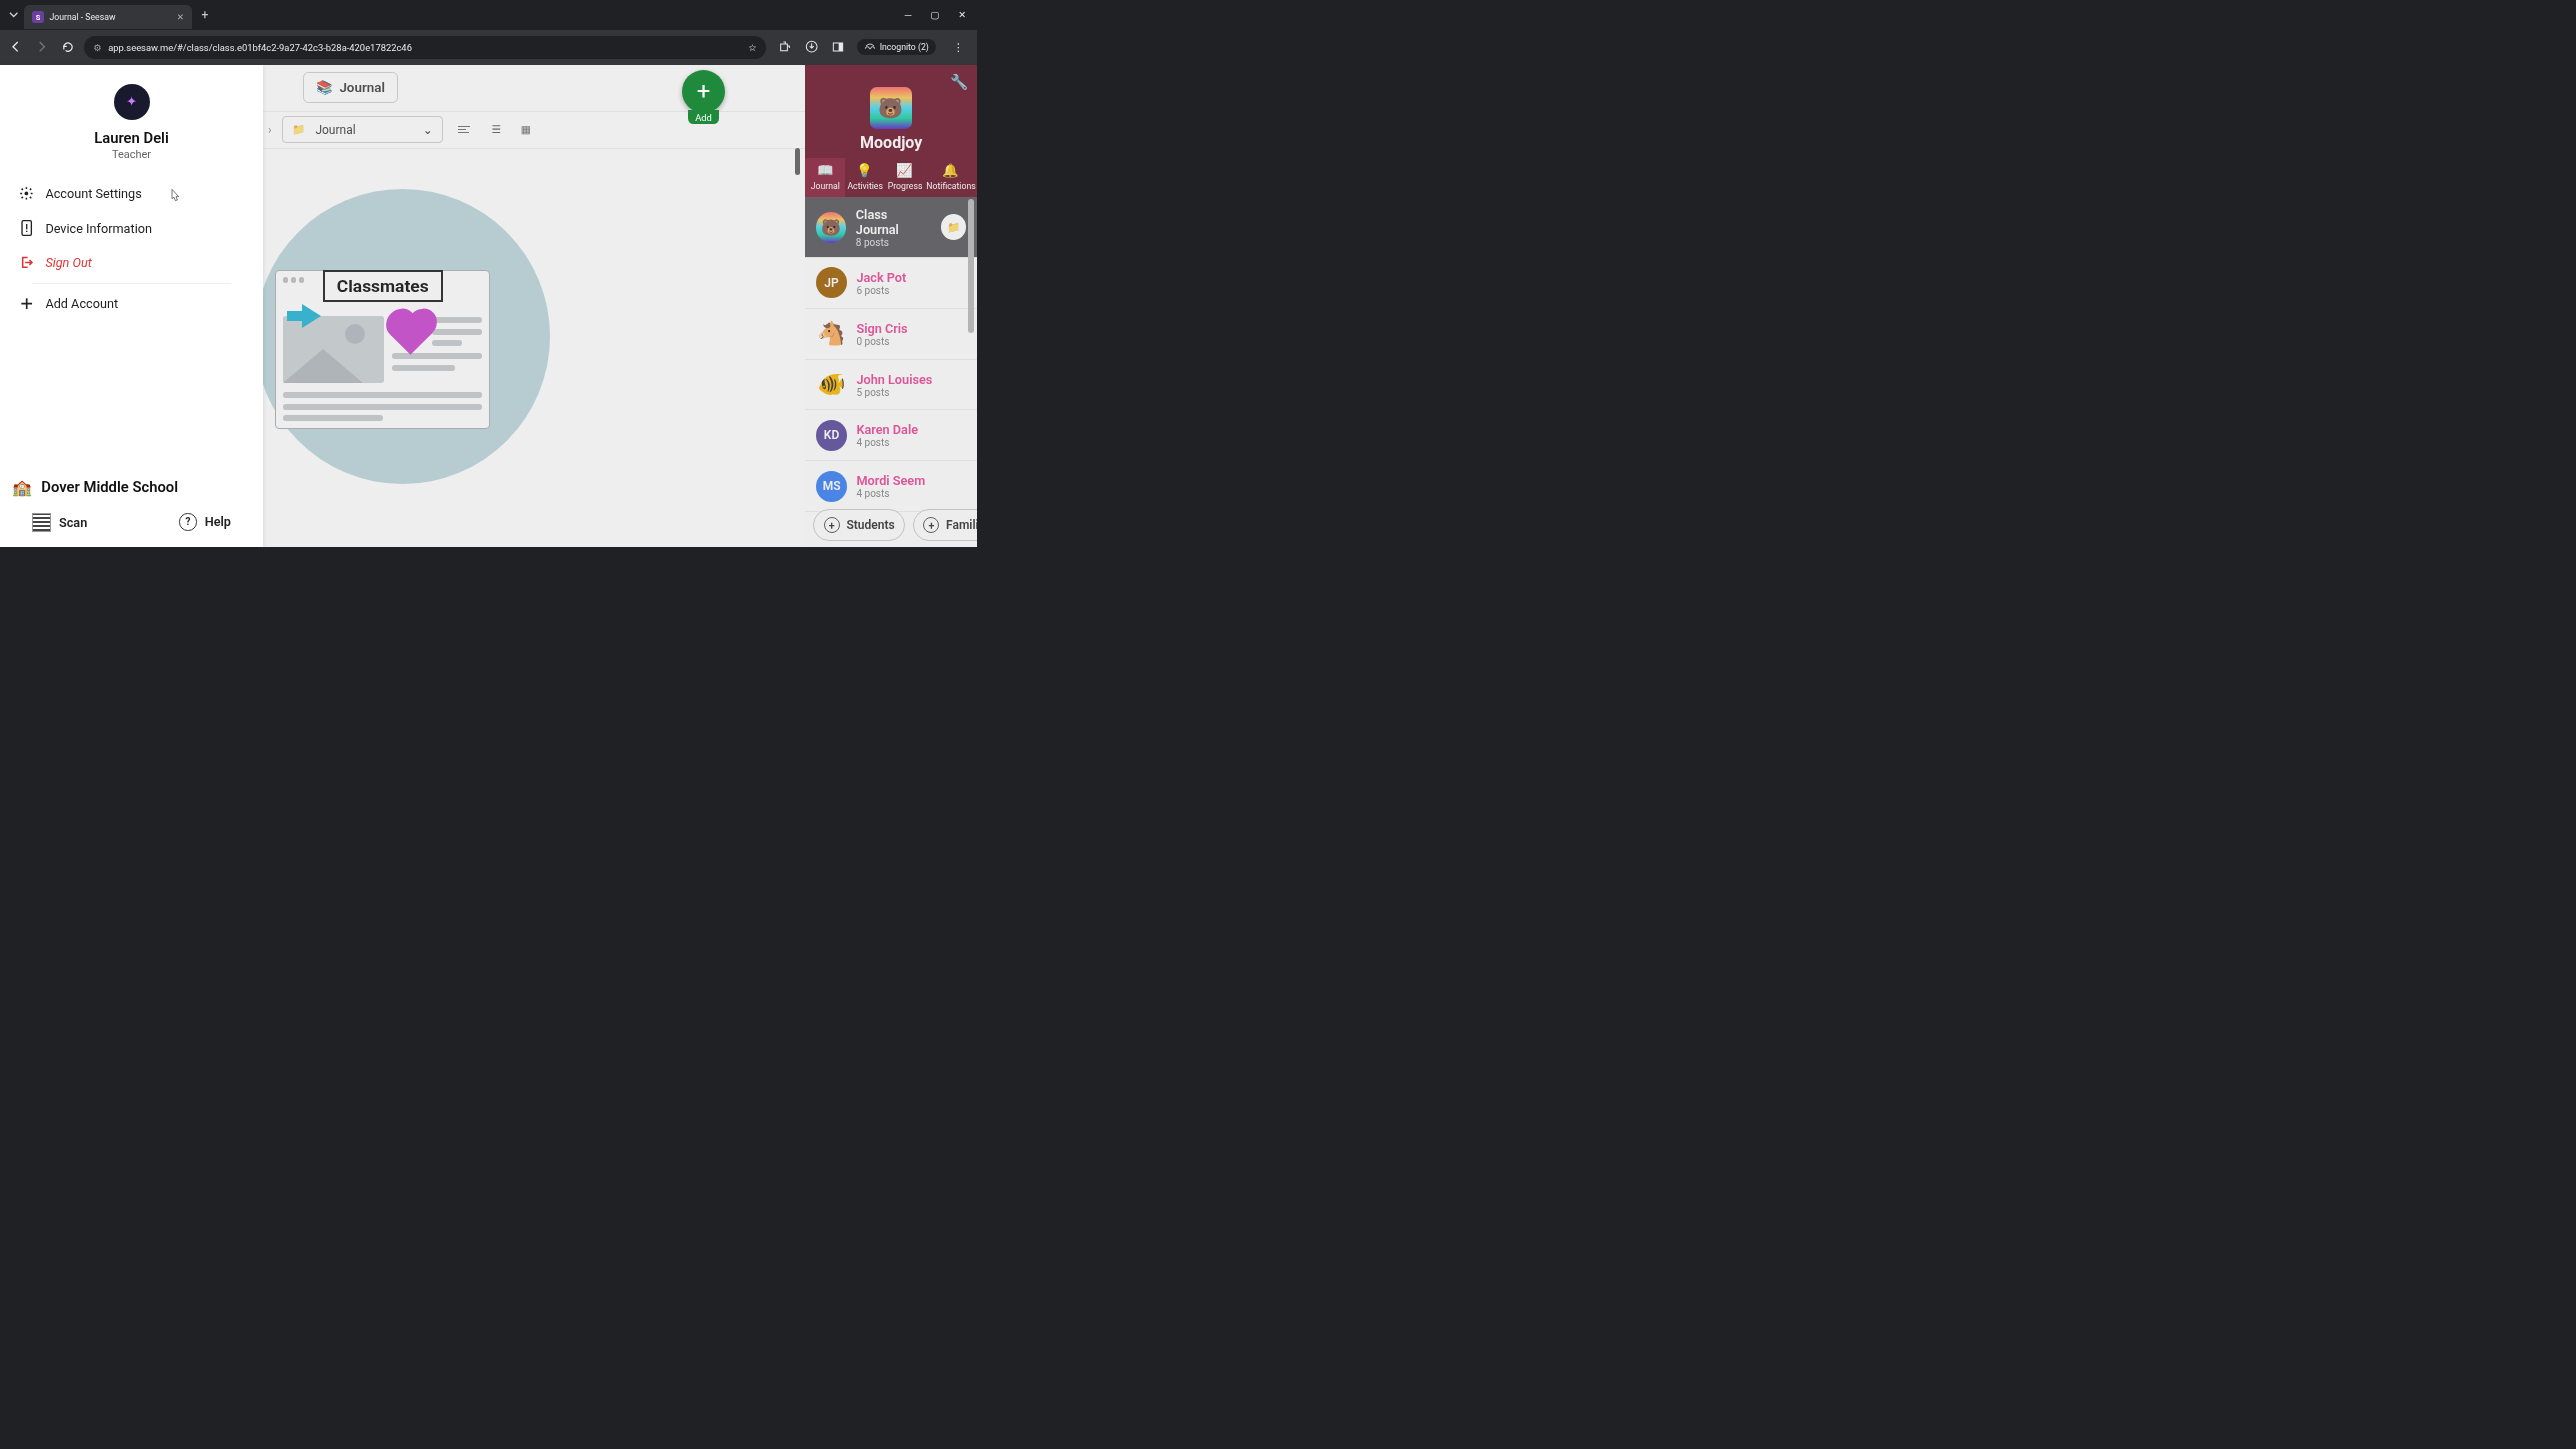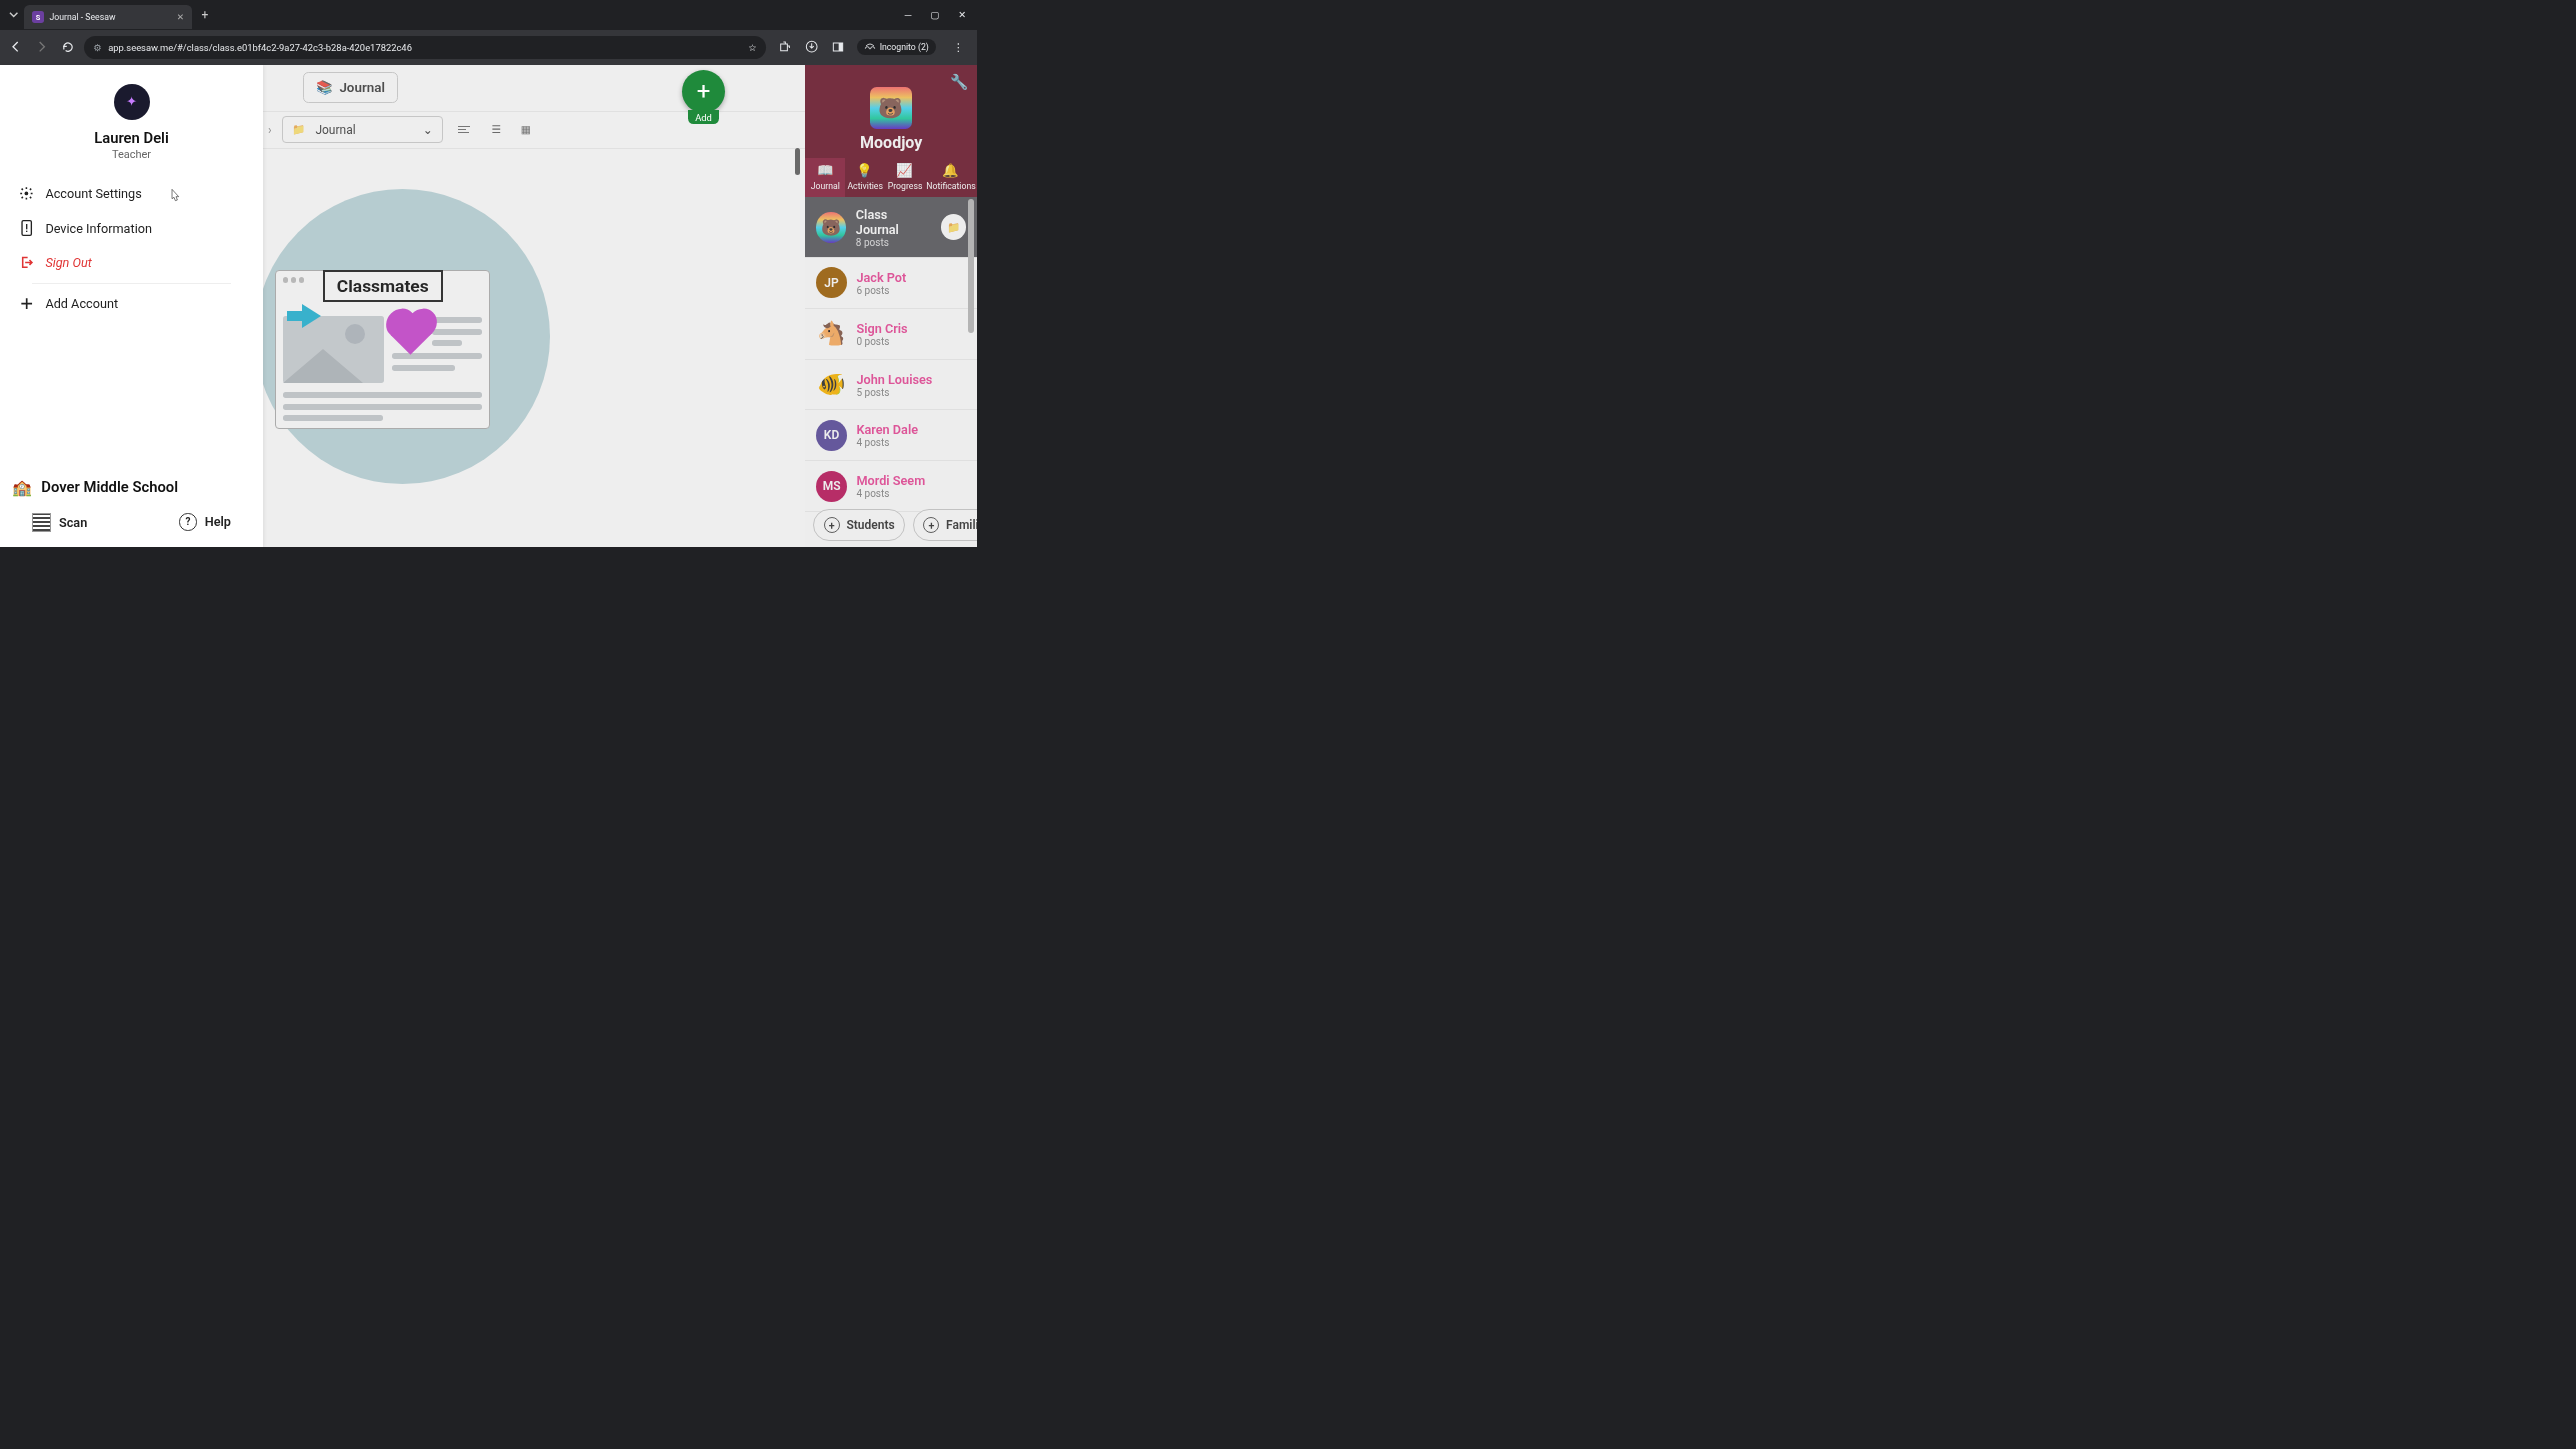--- a/index.html
+++ b/index.html
@@ -307,21 +307,21 @@
           </div>
         </div>
         <div class="rp-item">
           <div class="rp-av" style="background: rgb(91, 75, 158);">KD</div>
           <div>
             <div class="rp-name">Karen Dale</div>
             <div class="rp-sub">4 posts</div>
           </div>
         </div>
         <div class="rp-item">
-          <div class="rp-av" style="background: #be185d;">MS</div>
+          <div class="rp-av" style="background: #3b82f6;">MS</div>
           <div>
             <div class="rp-name">Mordi Seem</div>
             <div class="rp-sub">4 posts</div>
           </div>
         </div>
       </div>
     <div class="scroll-v">
         <div class="thumb"></div>
       </div>
     <div class="rp-footer">

